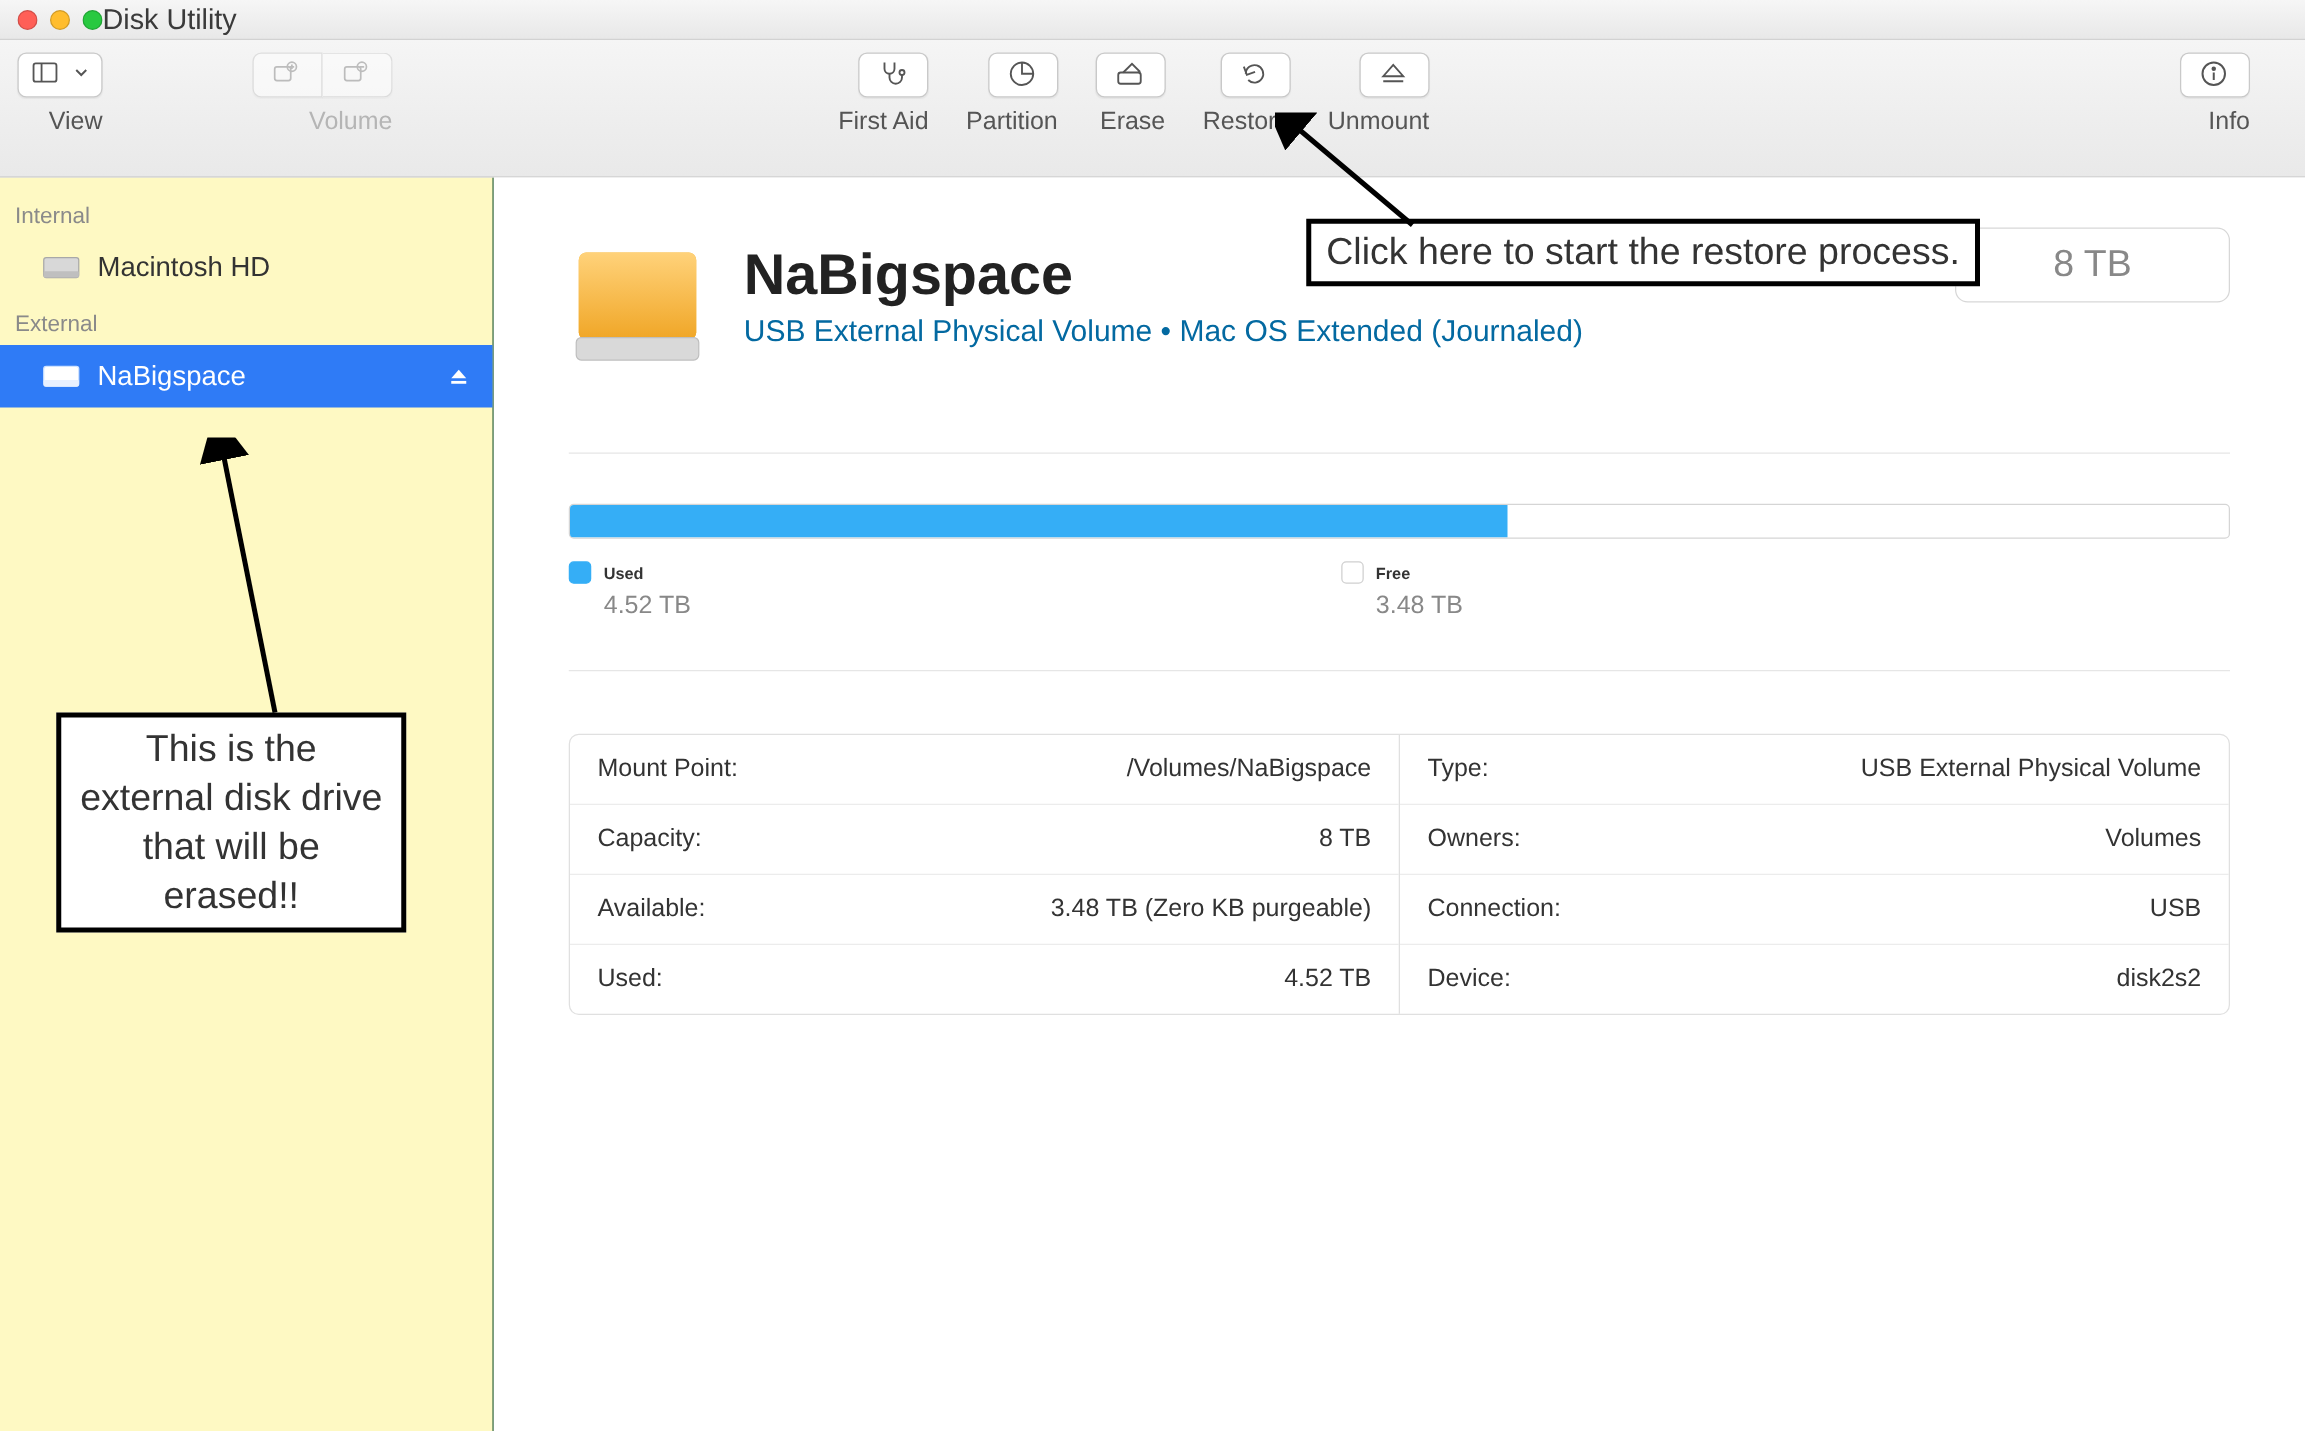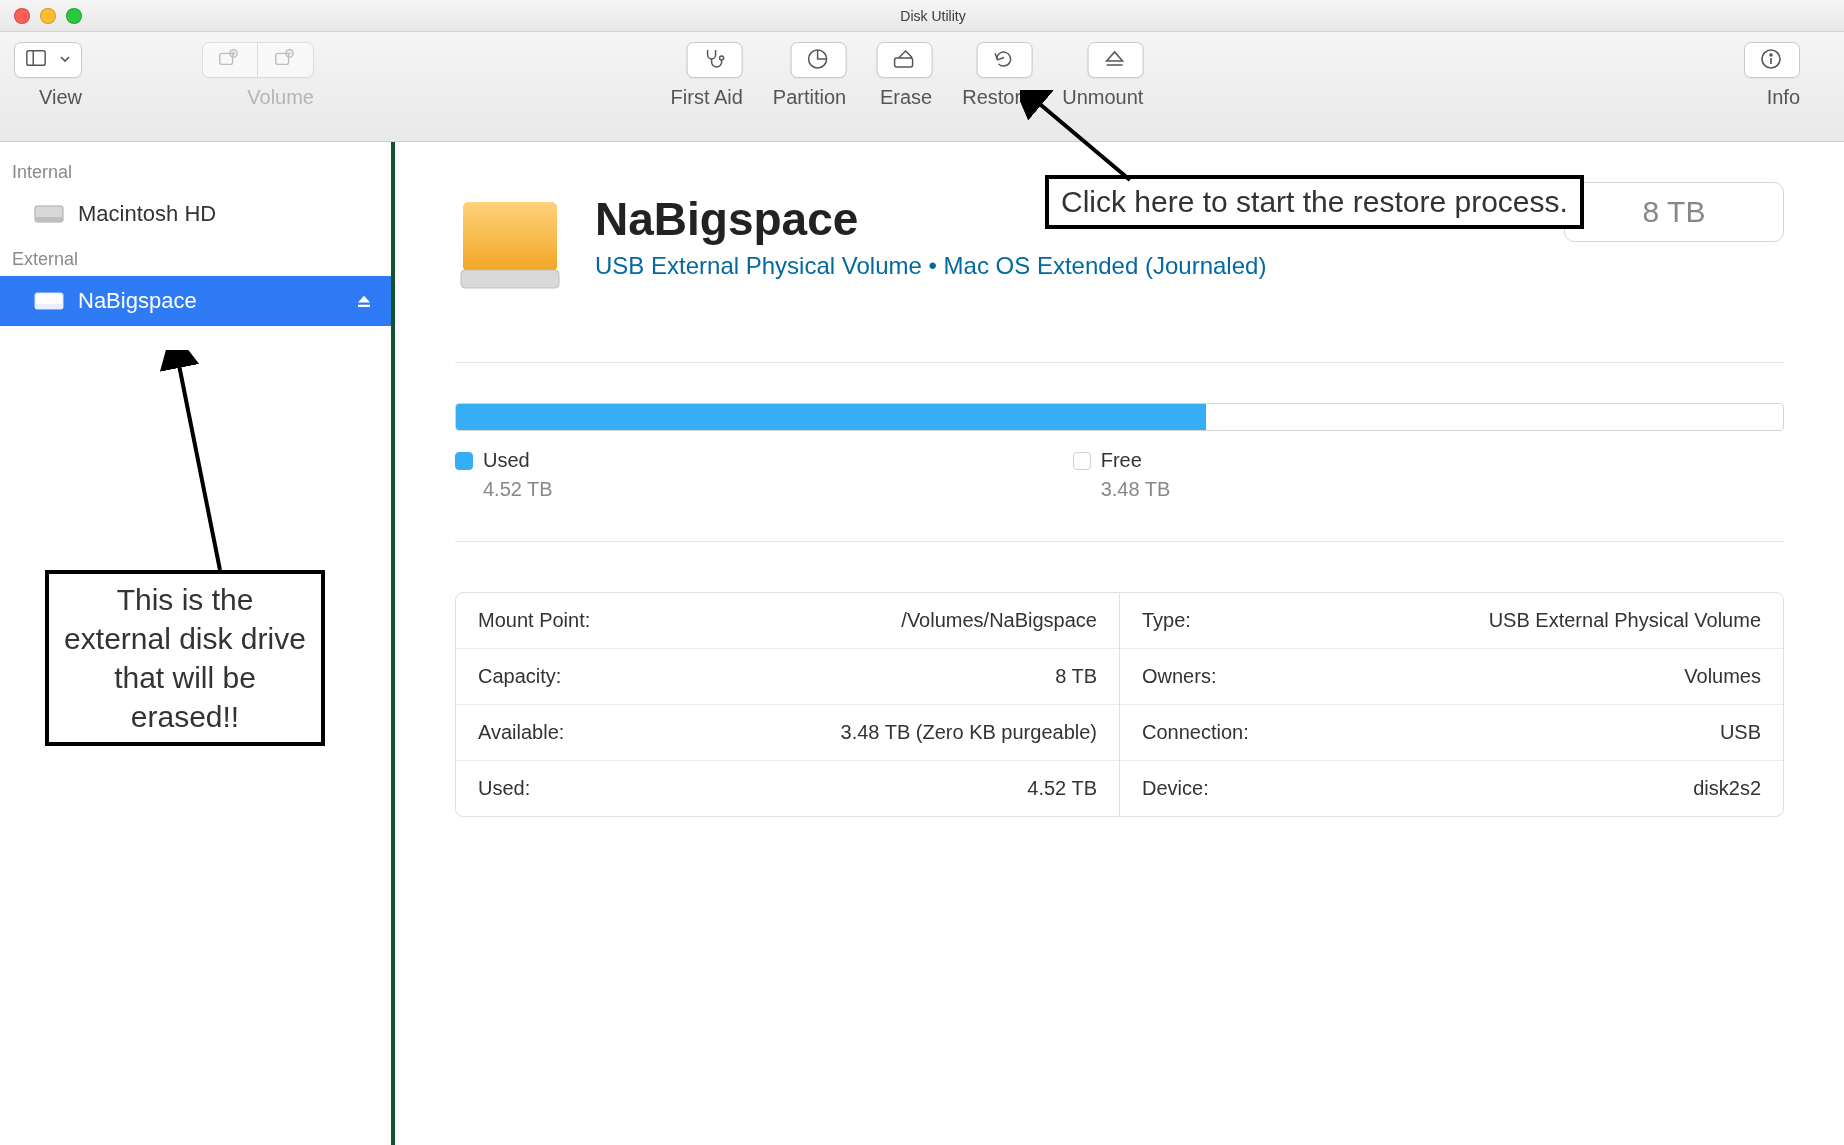--- a/index.html
+++ b/index.html
@@ -4,40 +4,40 @@
 <style>
   * { box-sizing: border-box; margin: 0; padding: 0; }
   html, body { width: 1844px; height: 1145px; font-family: -apple-system, "Helvetica Neue", Arial, sans-serif; background: #ececec; color: #333; }
   .window { width: 1844px; height: 1145px; background: #ececec; position: relative; overflow: hidden; }
 
   
   .titlebar { height: 32px; display: flex; align-items: center; background: linear-gradient(#f6f6f6,#e8e8e8); border-bottom: 1px solid #d2d2d2; }
   .traffic { display: flex; gap: 10px; padding-left: 14px; }
   .traffic .dot { width: 16px; height: 16px; border-radius: 50%; border: 1px solid rgba(0,0,0,.18); }
   .dot.red{background:#ff5f57}.dot.yellow{background:#ffbd2e}.dot.green{background:#28c940}
-  .titlebar .title { flex: 1; text-align: center; font-size: 14px; color: #3a3a3a; }
+  .titlebar .title { flex: 1; font-size: 23px; color: #3a3a3a; }
   .titlebar .spacer { width: 60px; }
 
   
   .toolbar { height: 110px; display: flex; align-items: flex-start; padding: 10px 14px 0 14px; background: linear-gradient(#f5f5f5,#e9e9e9); border-bottom: 1px solid #cfcfcf; position: relative; }
   .tool-group { display: flex; flex-direction: column; align-items: flex-end; margin-right: 30px; }
   .btn-cluster { display: flex; gap: 0; }
   .btn { height: 36px; min-width: 56px; padding: 0 10px; background: #fff; border: 1px solid #c9c9c9; border-radius: 7px; display: flex; align-items: center; justify-content: center; box-shadow: 0 1px 1px rgba(0,0,0,.05); }
   .btn.seg-left{border-top-right-radius:0;border-bottom-right-radius:0}
   .btn.seg-right{border-top-left-radius:0;border-bottom-left-radius:0;border-left:none}
   .btn.disabled { opacity: .5; }
   .tool-label { margin-top: 8px; font-size: 20px; color: #555; }
   .tool-label.dim { color: #b5b5b5; }
   .toolbar-center { position: absolute; left: 50%; transform: translateX(-50%); display: flex; top: 10px; }
   .toolbar-right { margin-left: auto; display:flex; gap:0; }
   .icon { width: 26px; height: 26px; display:inline-block; }
 
   
   .body { display: flex; height: calc(1145px - 32px - 110px); }
-  .sidebar { width: 395px; background: #ffffff; border-right: 4px solid #14532d; padding-top: 10px; }
+  .sidebar { width: 395px; background: #fef9c3; border-right: 1px solid #14532d; padding-top: 10px; }
   .side-header { font-size: 18px; color: #8a8a8a; padding: 10px 12px 6px 12px; }
   .side-item { display: flex; align-items: center; height: 50px; padding: 0 14px 0 34px; font-size: 22px; color: #333; gap: 14px; position: relative; }
   .side-item.selected { background: #2f7bf6; color: #fff; }
   .side-eject { position:absolute; right:18px; top:14px; }
   .side-icon { width: 30px; height: 24px; }
 
   .main { flex:1; background:#fff; padding: 50px 60px 0 60px; position: relative; }
   .vol-header { display:flex; align-items:flex-start; gap: 30px; margin-bottom: 60px; }
   .vol-icon { width: 110px; height: 110px; }
   .vol-title { font-size: 46px; font-weight: 700; color:#222; }
@@ -46,21 +46,21 @@
 
   .divider { height:1px; background:#e6e6e6; margin: 0 0 40px 0; }
 
   .usage-bar { height:28px; border:1px solid #d5d5d5; border-radius:4px; overflow:hidden; background:#fff; display:flex; }
   .usage-used { background:#35aef6; }
   .legend { display:flex; gap: 520px; margin-top: 18px; }
   .legend-item { display:flex; flex-direction:column; gap:6px; }
   .legend-row { display:flex; align-items:center; gap:10px; }
   .swatch { width:18px; height:18px; border-radius:4px; border:1px solid #cfcfcf; }
   .swatch.blue{background:#35aef6;border-color:#35aef6}
-  .legend-label{font-size:20px;font-weight:400;color:#333}
+  .legend-label{font-size:13px;font-weight:700;color:#333}
   .legend-val{font-size:20px;color:#888;margin-left:28px}
 
   .info-table { margin-top: 50px; border:1px solid #e0e0e0; border-radius:8px; display:flex; }
   .info-col { flex:1; }
   .info-col:first-child{border-right:1px solid #e0e0e0}
   .info-row { display:flex; justify-content:space-between; padding:16px 22px; border-bottom:1px solid #ececec; font-size:20px;align-items:flex-end; }
   .info-row:last-child{border-bottom:none}
   .info-key{color:#333}
   .info-val{color:#333}
 

